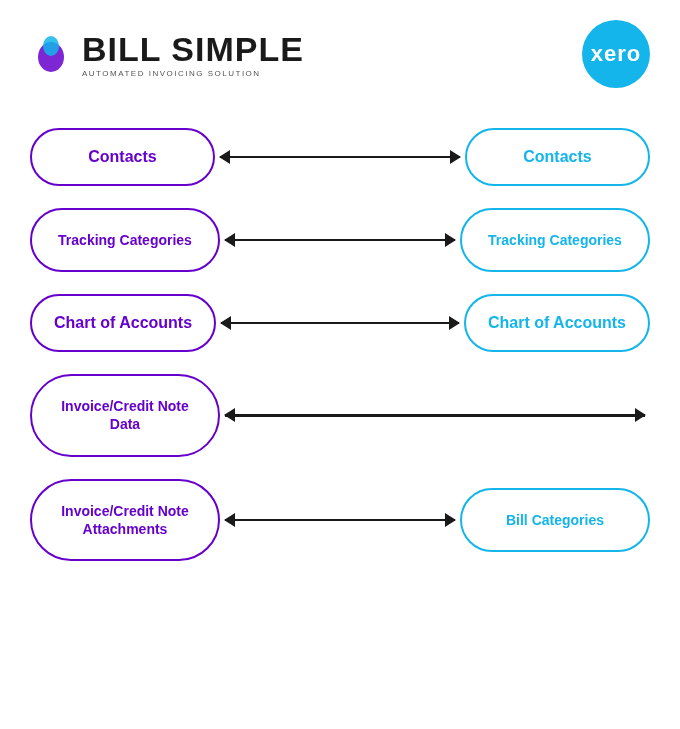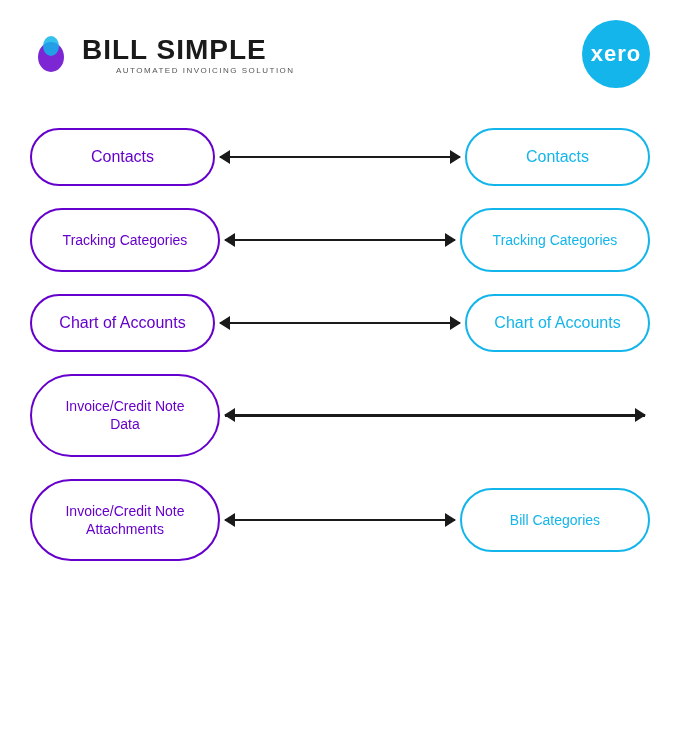--- a/index.html
+++ b/index.html
@@ -37,31 +37,30 @@
       width: 42px;
       height: 42px;
     }
 
     .logo-text-block {
       display: flex;
       flex-direction: column;
     }
 
     .logo-main {
-      font-size: 28px;
+      font-size: 34px;
       font-weight: 900;
       color: #1a1a1a;
       letter-spacing: 1px;
     }
 
     .logo-sub {
       font-size: 8px;
       color: #555;
       letter-spacing: 1.5px;
-      margin-left: 34px;
     }
 
     
     .xero-logo {
       width: 68px;
       height: 68px;
       border-radius: 50%;
       background: #13b5ea;
       display: flex;
       align-items: center;
@@ -88,21 +87,21 @@
       justify-content: space-between;
     }
 
     
     .pill {
       display: flex;
       align-items: center;
       justify-content: center;
       border-radius: 50px;
       padding: 12px 22px;
-      font-weight: 400;
+      font-weight: 700;
       text-align: center;
       min-width: 185px;
       min-height: 58px;
     }
 
     .pill-left {
       border: 2.5px solid #6600cc;
       color: #6600cc;
       font-size: 16px;
     }

